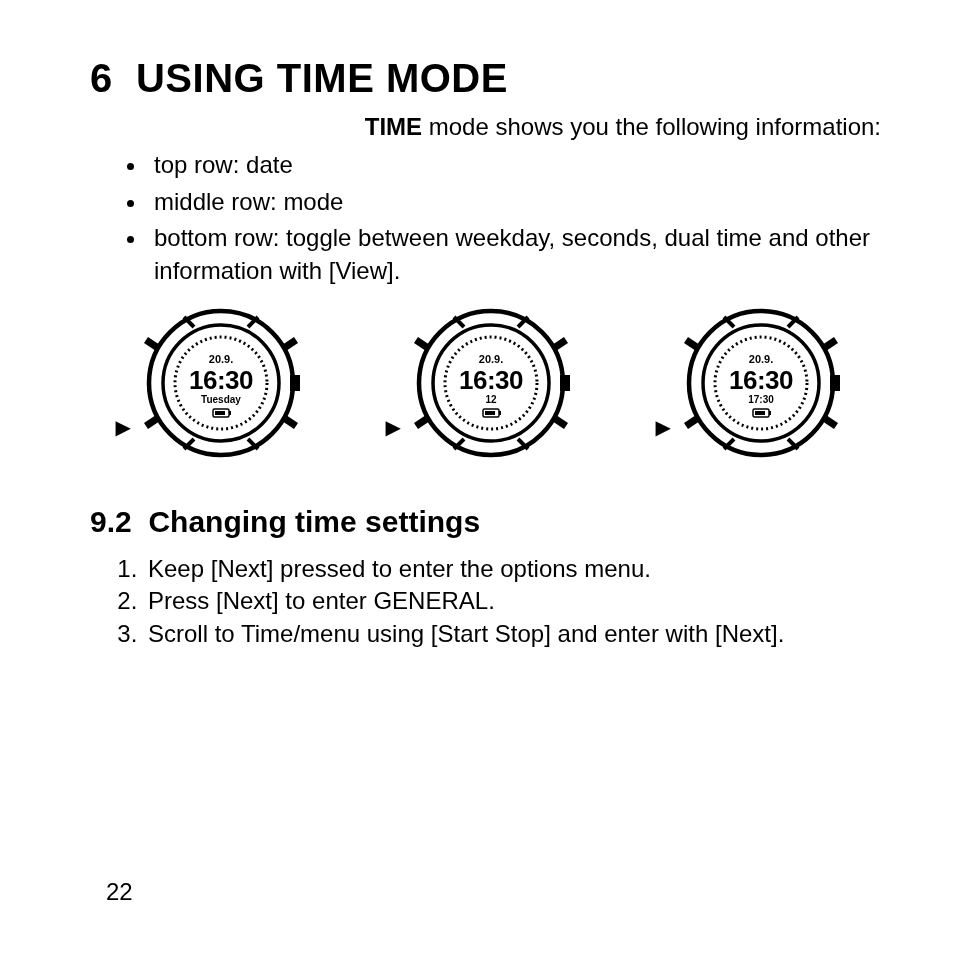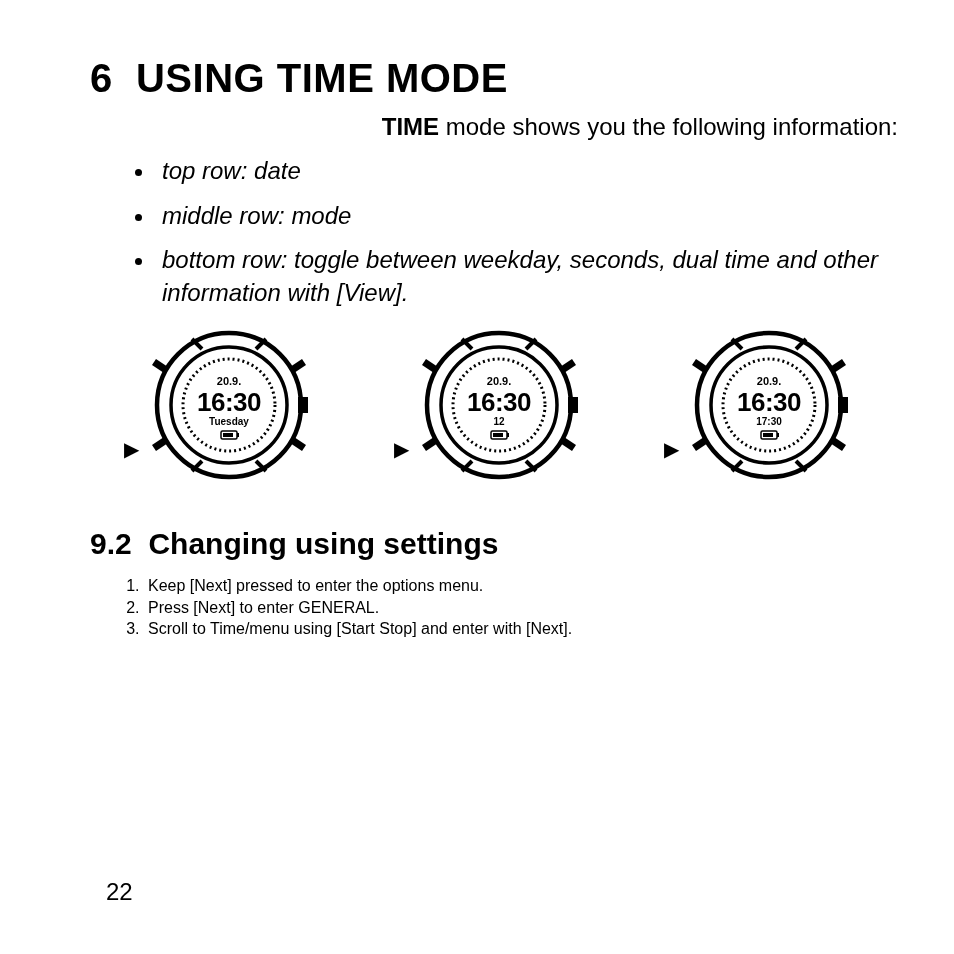--- a/index.html
+++ b/index.html
@@ -9,42 +9,42 @@
     height: 954px;
     background: #fff;
     font-family: "Segoe UI", "Helvetica Neue", Arial, sans-serif;
     color: #000;
   }
   .page {
     position: relative;
     box-sizing: border-box;
     width: 954px;
     height: 954px;
-    padding: 56px 56px 0 90px;
+    padding: 56px 73px 0 90px;
   }
   h1.chapter {
     font-size: 40px;
     font-weight: 800;
     letter-spacing: 0.5px;
     margin: 0 0 10px 0;
   }
   .intro {
     font-size: 24px;
     line-height: 1.35;
     margin: 0 0 6px 0;
     text-align: right;
   }
   .intro .mode-name { font-weight: 700; }
   ul.rows {
     margin: 4px 0 14px 0;
     padding-left: 54px;
     font-size: 24px;
     line-height: 1.35;
   }
-  ul.rows li { margin: 12px; padding-left: 6px; font-style: italic; }
+  ul.rows li { margin: 4px; padding-left: 6px; }
   .watches {
     display: flex;
     justify-content: center;
     gap: 70px;
     margin: 18px 0 30px 0;
   }
   .watch-unit {
     position: relative;
     width: 200px;
     height: 170px;
@@ -66,21 +66,21 @@
     font-weight: 700;
     margin: 26px 0 14px 0;
   }
   .lead {
     font-size: 24px;
     margin: 0 0 6px 0;
   }
   ol.steps {
     margin: 4px 0 0 0;
     padding-left: 54px;
-    font-size: 16px;
+    font-size: 24px;
     line-height: 1.35;
   }
   ol.steps li { margin: 0; padding-left: 4px; }
   .bold { font-weight: 400; }
 
   .pageno {
     position: absolute;
     left: 106px;
     bottom: 48px;
     font-size: 24px;
@@ -171,21 +171,21 @@
         <text x="85" y="98" text-anchor="middle" class="w-bottom">17:30</text>
         <rect x="77" y="104" width="16" height="8" rx="1.5" fill="none" stroke="#000" stroke-width="1.5"></rect>
         <rect x="93" y="106" width="2" height="4" fill="#000"></rect>
         <rect x="79" y="106" width="10" height="4" fill="#000"></rect>
       </svg>
     </div>
 
   </div>
 
   <h2 class="section">
-    <span>9.2</span>&nbsp;&nbsp;<span>Changing using settings</span>
+    <span>9.2</span>&nbsp;&nbsp;<span>Changing time settings</span>
   </h2>
 
 
   <ol class="steps">
     <li>Keep [Next] pressed to enter the options menu.</li>
     <li>
       <span>Press [Next] to enter </span><span class="bold">GENERAL</span><span>.</span>
     </li>
     <li>
       <span>Scroll to </span><span class="bold">Time/menu</span><span> using [Start Stop] and enter with [Next].</span>

